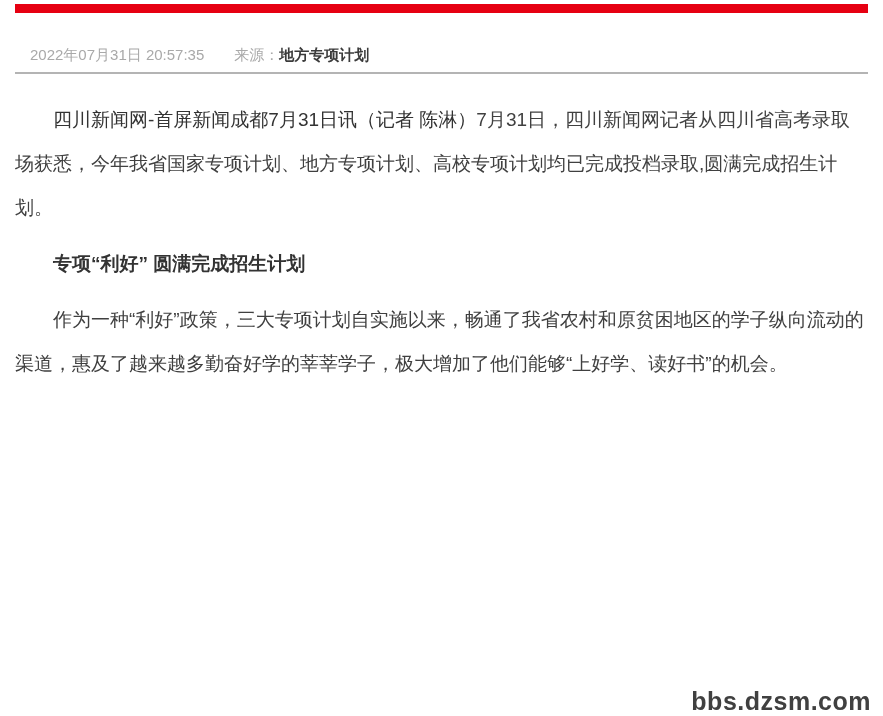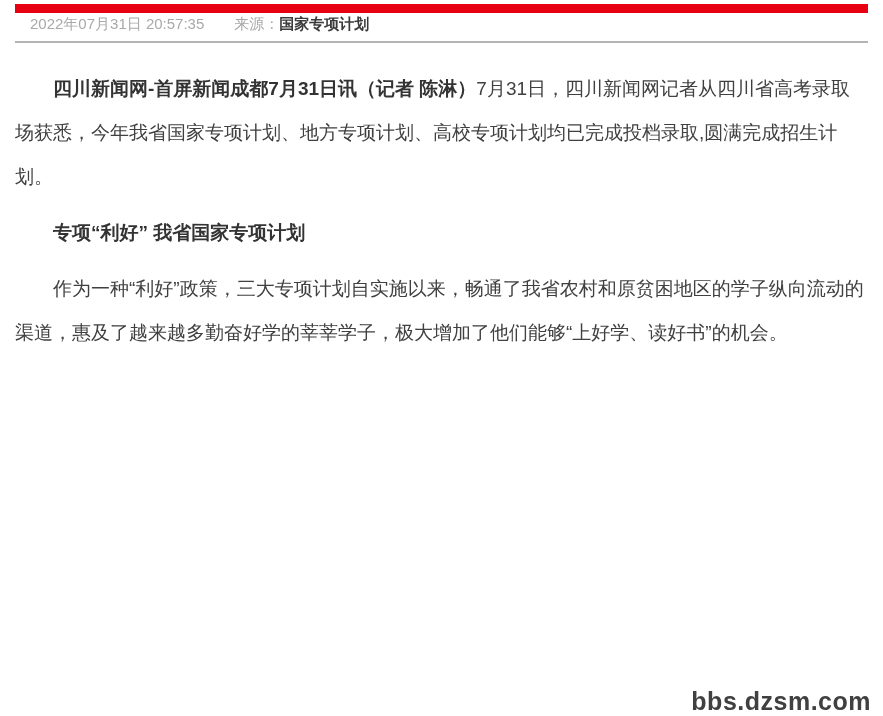--- a/index.html
+++ b/index.html
@@ -27,21 +27,21 @@
     line-height: 45px;
     font-weight: bold;
     color: #3b3b3b;
     margin: 15px 0 0 0;
     letter-spacing: 0.5px;
   }
   .meta-row {
     display: flex;
     align-items: baseline;
     gap: 30px;
-    margin-top: 2px;
+    margin-top: 33px;
     padding-left: 15px;
     font-size: 15px;
     color: #a9a9a9;
     white-space: nowrap;
   }
   .meta-source {
     color: #a9a9a9;
   }
   .meta-source .source-name {
     color: #3b3b3b;
@@ -58,21 +58,21 @@
     color: #404040;
   }
   .article-body p {
     text-indent: 2em;
     margin: 12px 0;
   }
   .article-body p.first {
     margin-top: 24px;
   }
   .lead-in {
-    font-weight: bold;
+    font-weight: normal;
     color: #333333;
   }
   .subhead {
     font-weight: bold;
     color: #333333;
   }
   .watermark {
     position: absolute;
     right: 12px;
     bottom: 0px;
@@ -85,29 +85,29 @@
 </head>
 <body>
 
 <div class="container">
 
   <div class="red-bar"></div>
 
 
   <div class="meta-row">
     <span class="meta-datetime">2022年07月31日 20:57:35</span>
-    <span class="meta-source"><span>来源：</span><span class="source-name">国家专项计划</span></span>
+    <span class="meta-source"><span>来源：</span><span class="source-name">地方专项计划</span></span>
   </div>
 
   <div class="divider"></div>
 
   <div class="article-body">
     <p class="first"><span class="lead-in">四川新闻网-首屏新闻成都7月31日讯（记者 陈淋）</span><span>7月31日，四川新闻网记者从四川省高考录取场获悉，今年我省国家专项计划、地方专项计划、高校专项计划均已完成投档录取,圆满完成招生计划。</span></p>
 
-    <p class="subhead">专项“利好” 我省国家专项计划</p>
+    <p class="subhead">专项“利好” 圆满完成招生计划</p>
 
 
 
     <p>作为一种“利好”政策，三大专项计划自实施以来，畅通了我省农村和原贫困地区的学子纵向流动的渠道，惠及了越来越多勤奋好学的莘莘学子，极大增加了他们能够“上好学、读好书”的机会。</p>
   </div>
 
 </div>
 
 <div class="watermark">bbs.dzsm.com</div>
 

